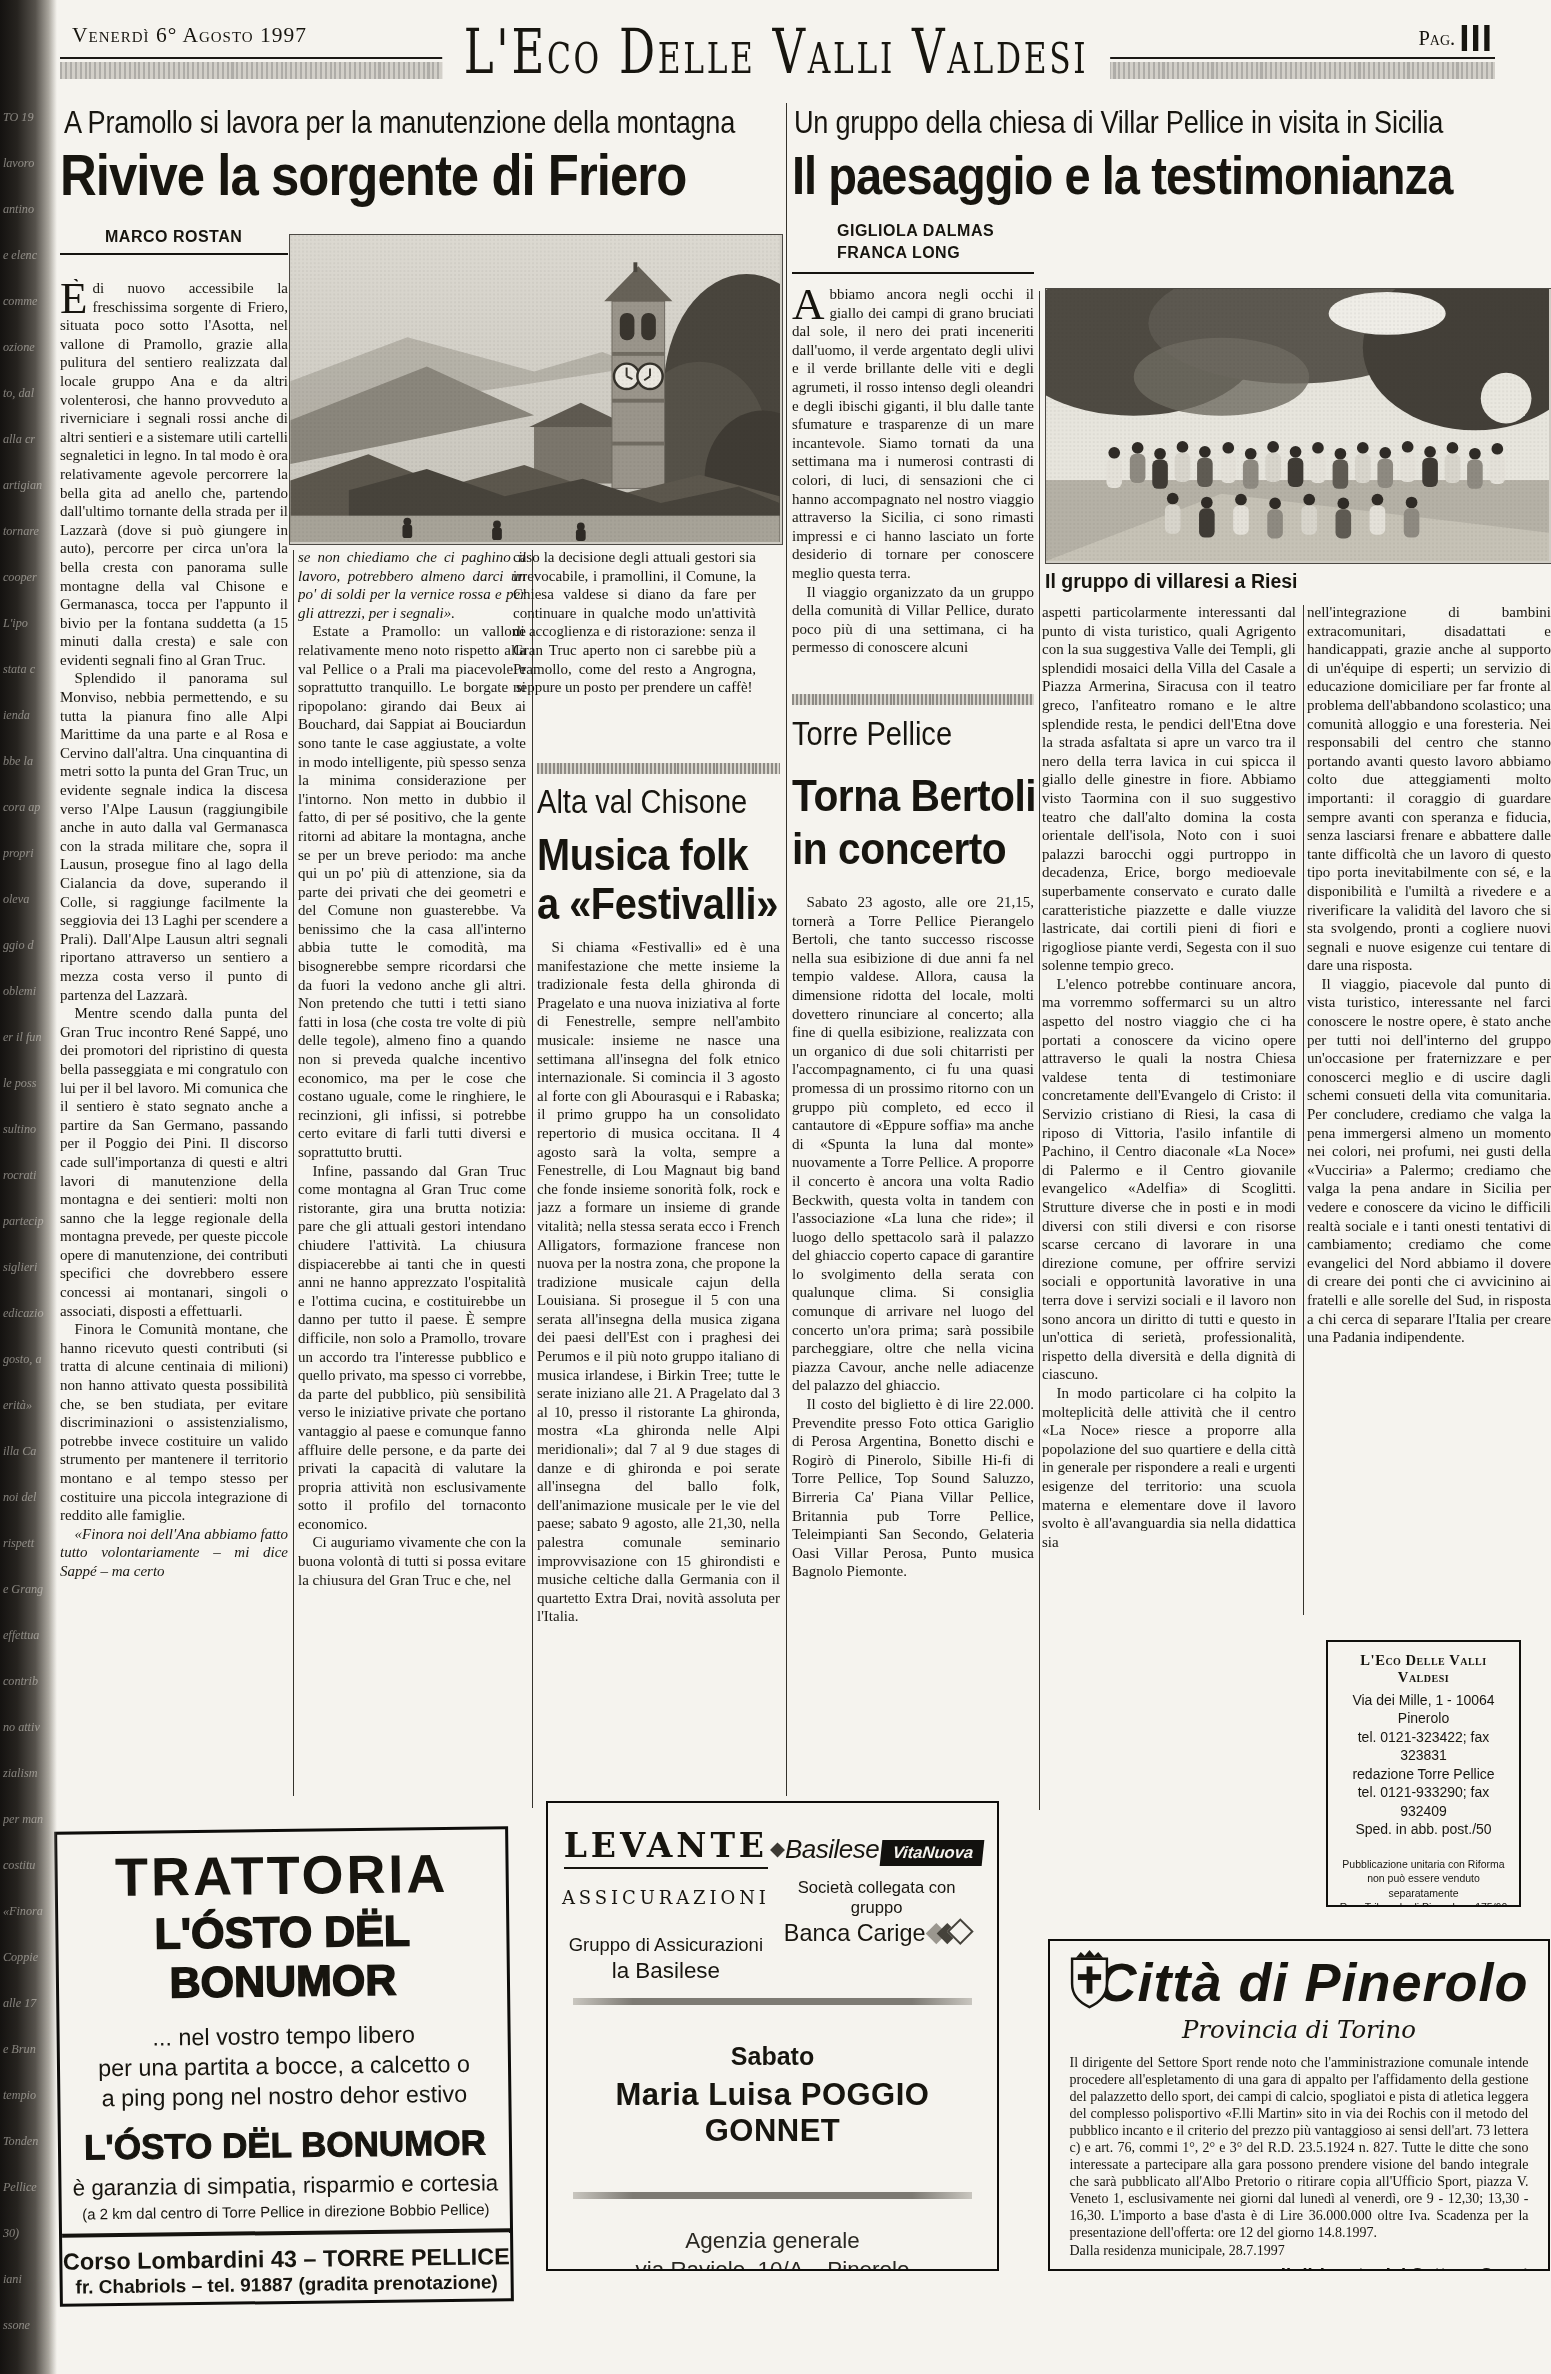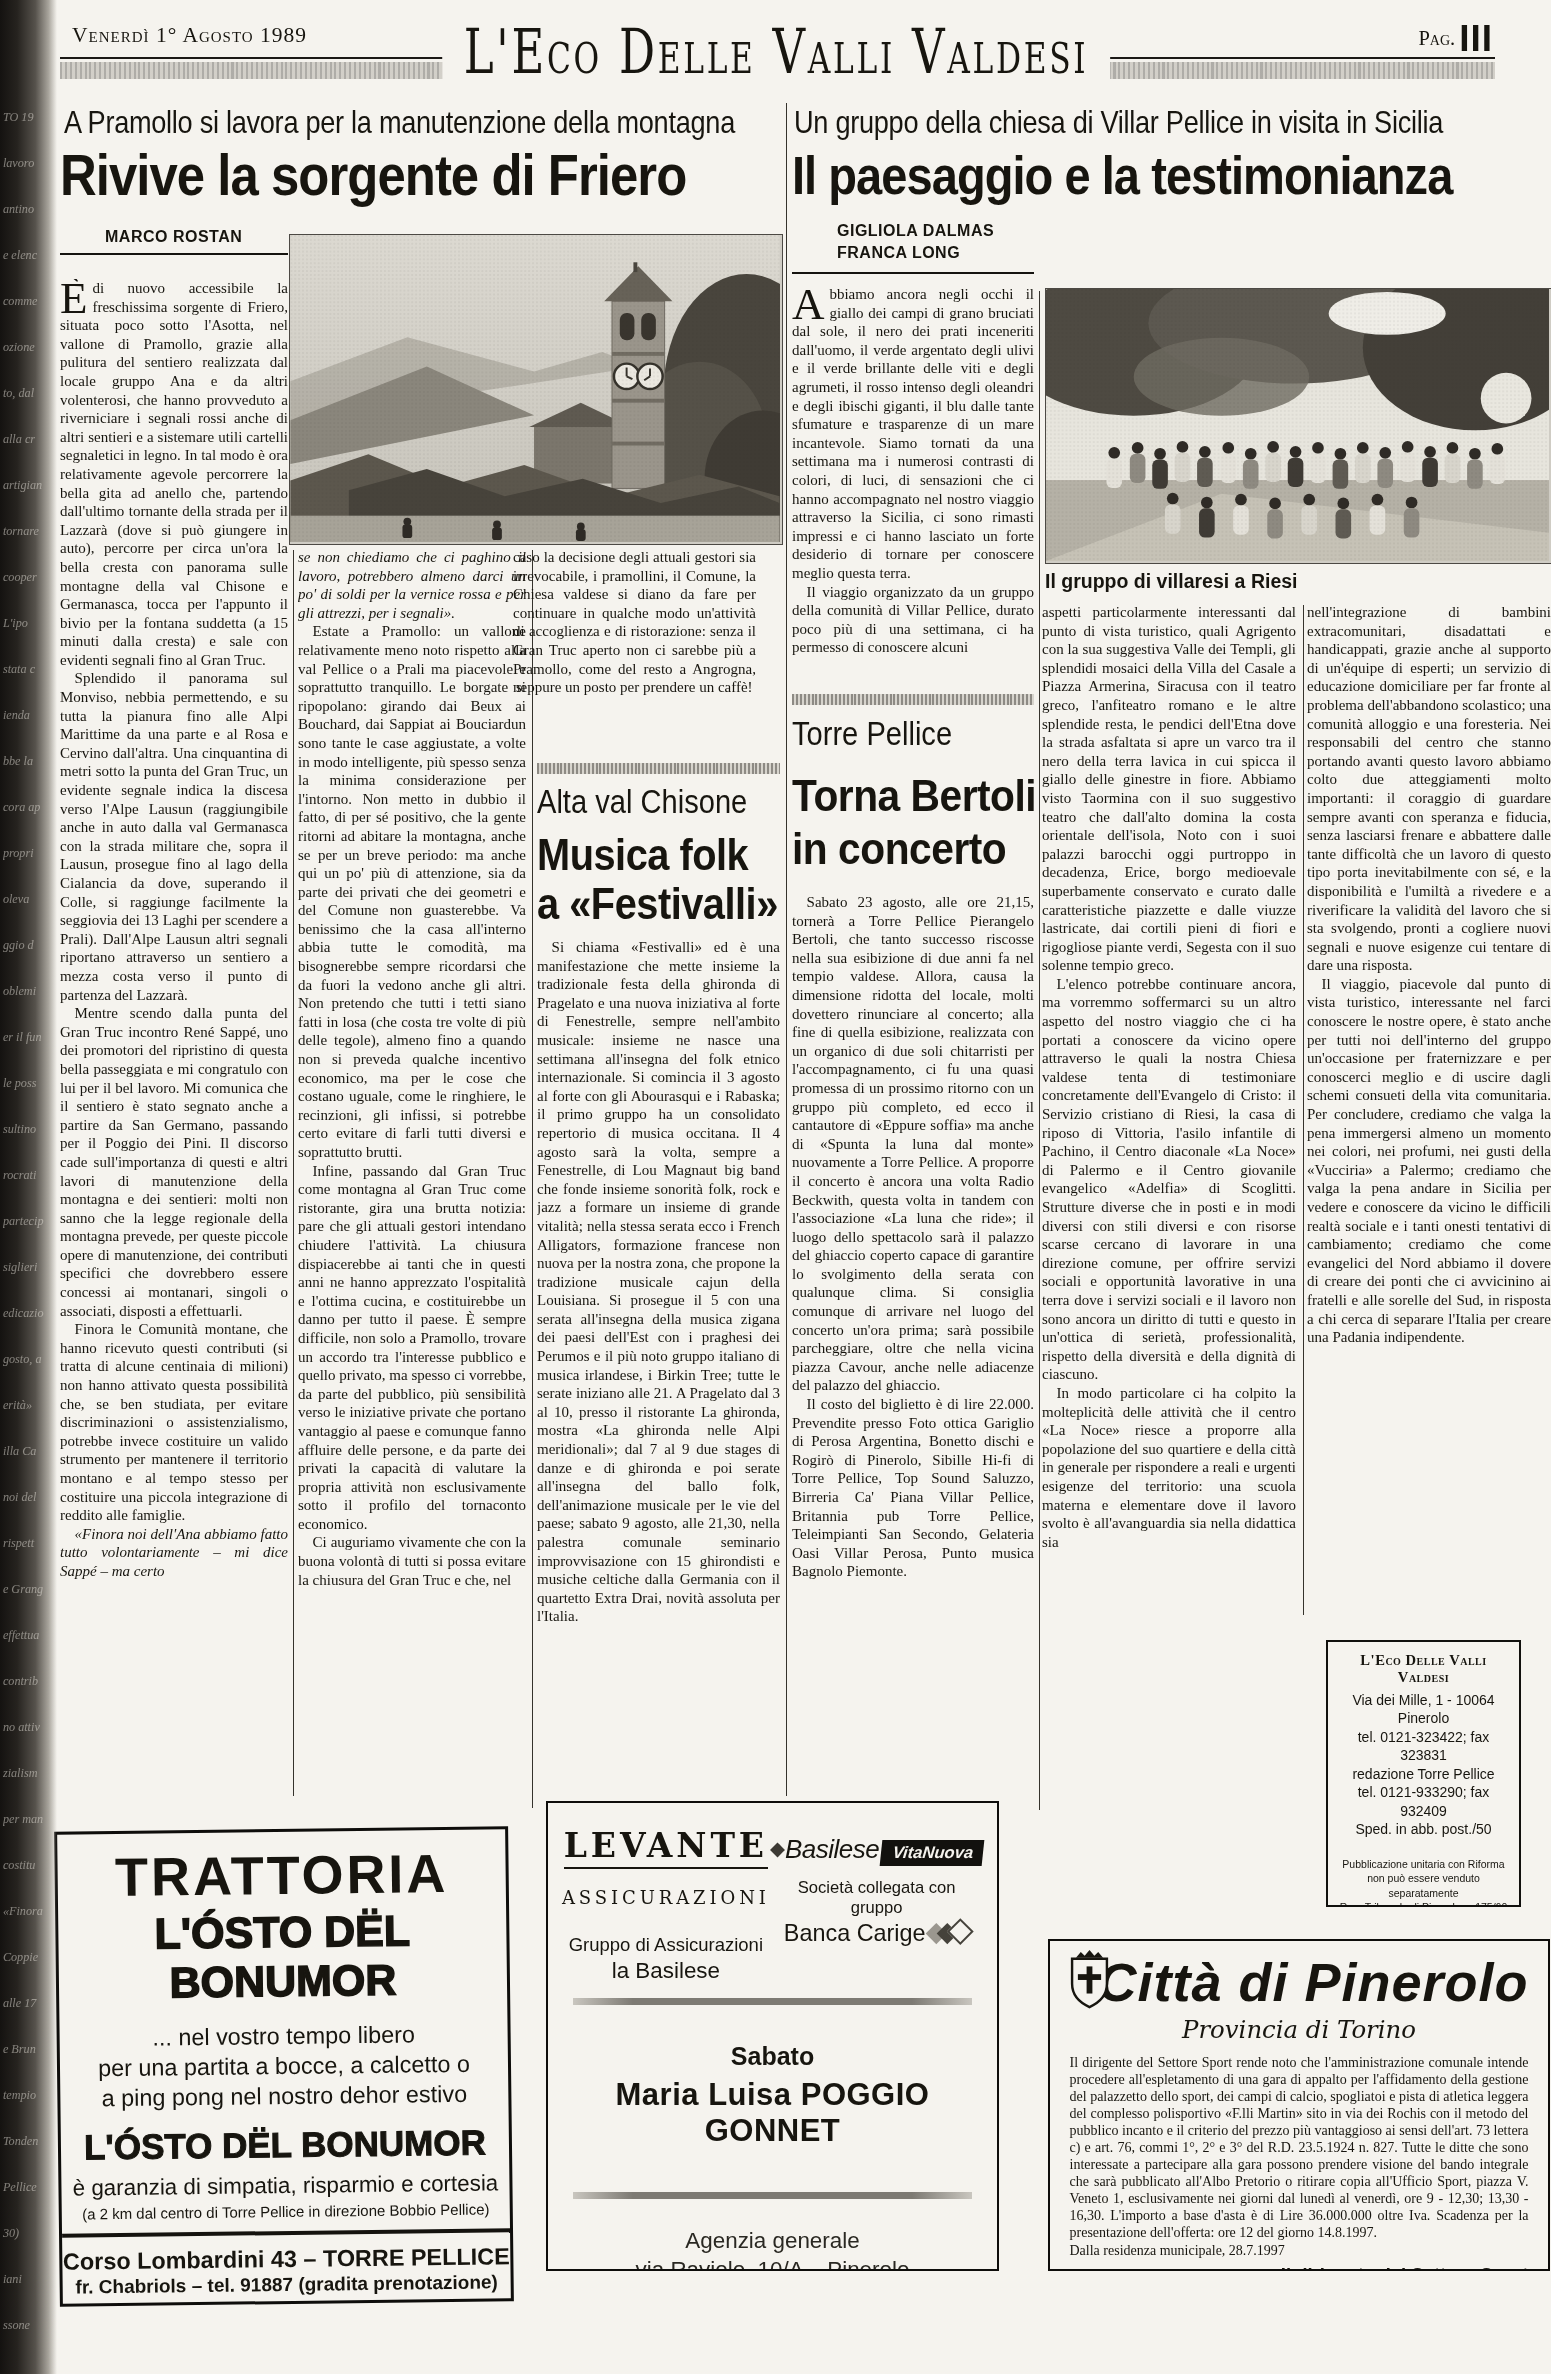--- a/index.html
+++ b/index.html
@@ -186,21 +186,21 @@
         <p class="para">e Brun</p>
         <p class="para">tempio</p>
         <p class="para">Tonden</p>
         <p class="para">Pellice</p>
         <p class="para">30)</p>
         <p class="para">iani</p>
         <p class="para">ssone</p>
       </div>
   </div>
 
-  <div class="hdr-date">Venerdì 1° Agosto 1989</div>
+  <div class="hdr-date">Venerdì 6° Agosto 1997</div>
   <div class="masthead-rule"></div>
   <div class="masthead-band"></div>
   <div class="masthead">L'Eco Delle Valli Valdesi</div>
   <div class="hdr-page">
     <span class="lbl">Pag.</span>
     <span class="num">III</span>
   </div>
 
   <div class="vrule" id="vr1"></div>
   <div class="vrule" id="vr2"></div>

